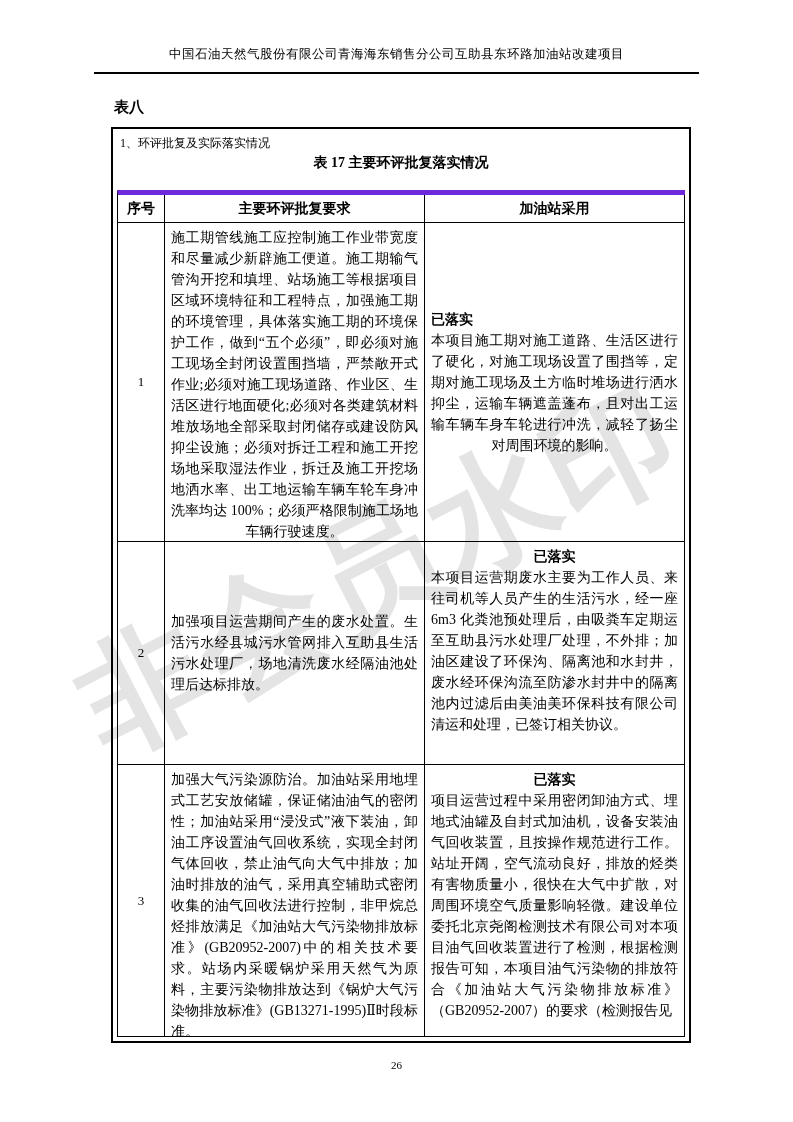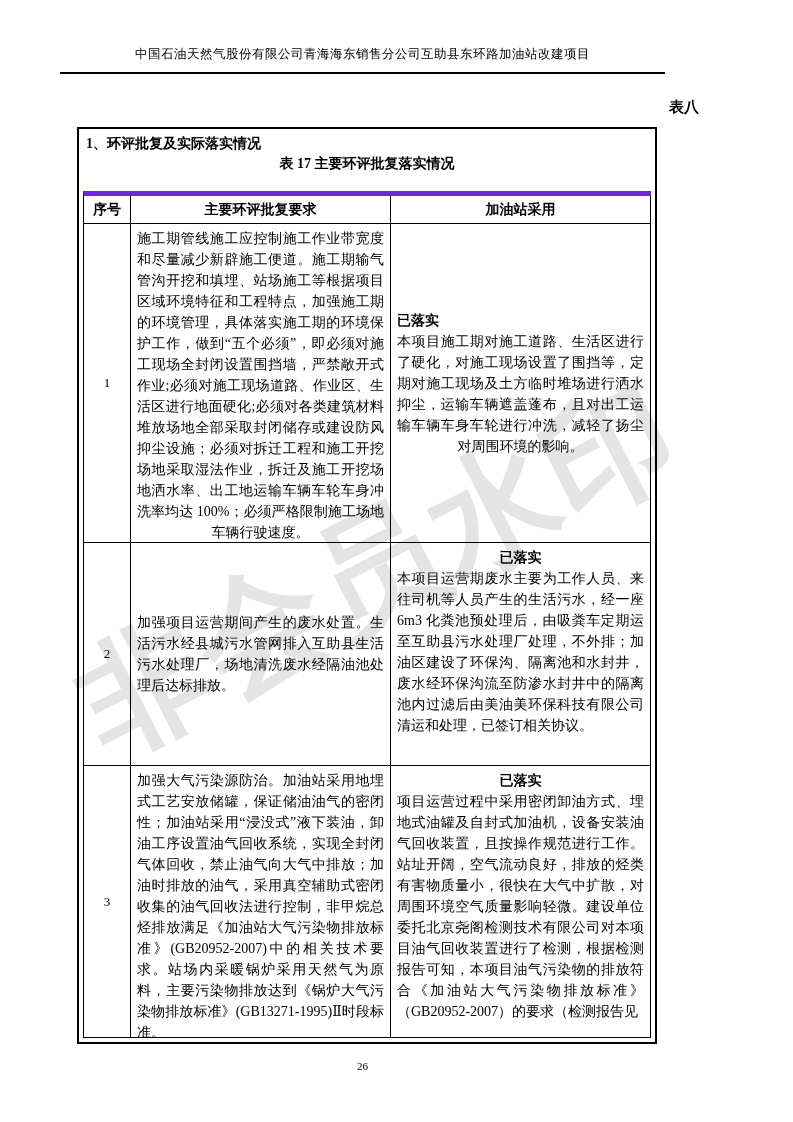--- a/index.html
+++ b/index.html
@@ -26,44 +26,43 @@
     letter-spacing: 2px;
     color: #e4e4e4;
     text-align: center;
     transform: rotate(-27deg);
     transform-origin: center center;
     white-space: nowrap;
     z-index: 0;
     pointer-events: none;
     user-select: none;
   }
-  .content { position: relative; z-index: 1; padding: 46px 94px 0 60px; }
+  .content { position: relative; z-index: 1; padding: 46px 94px 0 94px; }
   .doc-header {
     width: 605px;
     border-bottom: 2px solid #000;
     padding-bottom: 9px;
     text-align: center;
     font-size: 12.5px;
     letter-spacing: 0.5px;
   }
   .section-label {
     margin: 24px 0 10px 20px;
     font-size: 15px;
     font-weight: bold;
-    text-align: right;
   }
   .outer-box {
     margin-left: 17px;
     width: 580px;
     border: 2px solid #000;
     background: transparent;
   }
   .box-title {
-    font-size: 14px;
-    font-weight: bold;
+    font-size: 12px;
+    font-weight: normal;
     padding: 6px 4px 1px 7px;
   }
   .box-subtitle {
     font-size: 14px;
     font-weight: bold;
     text-align: center;
     padding: 1px 0 3px 0;
   }
   .env-table {
     margin: 15px 4px 4px 4px;

